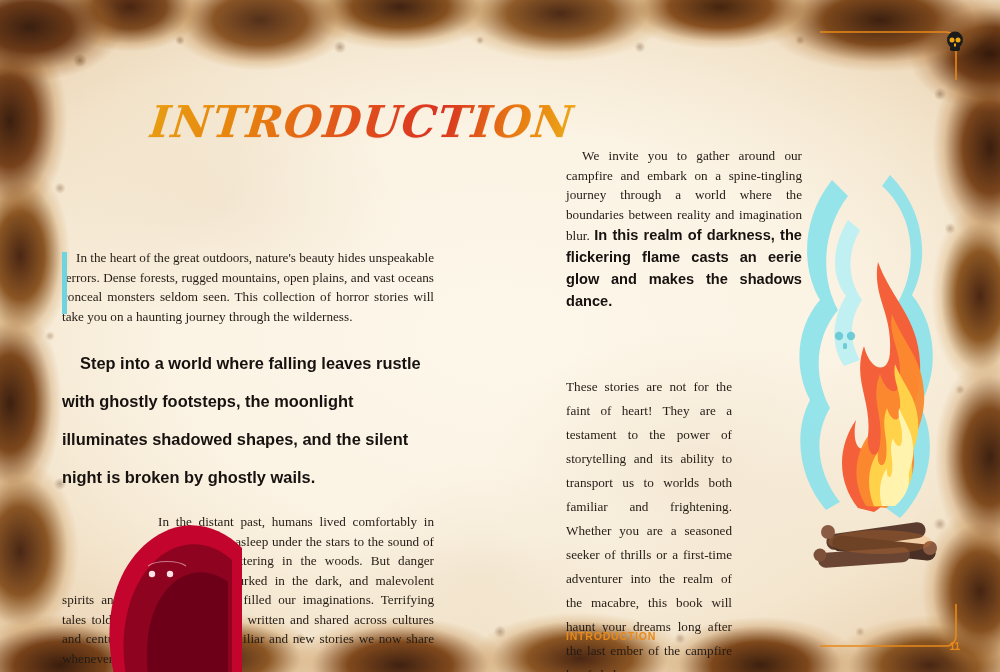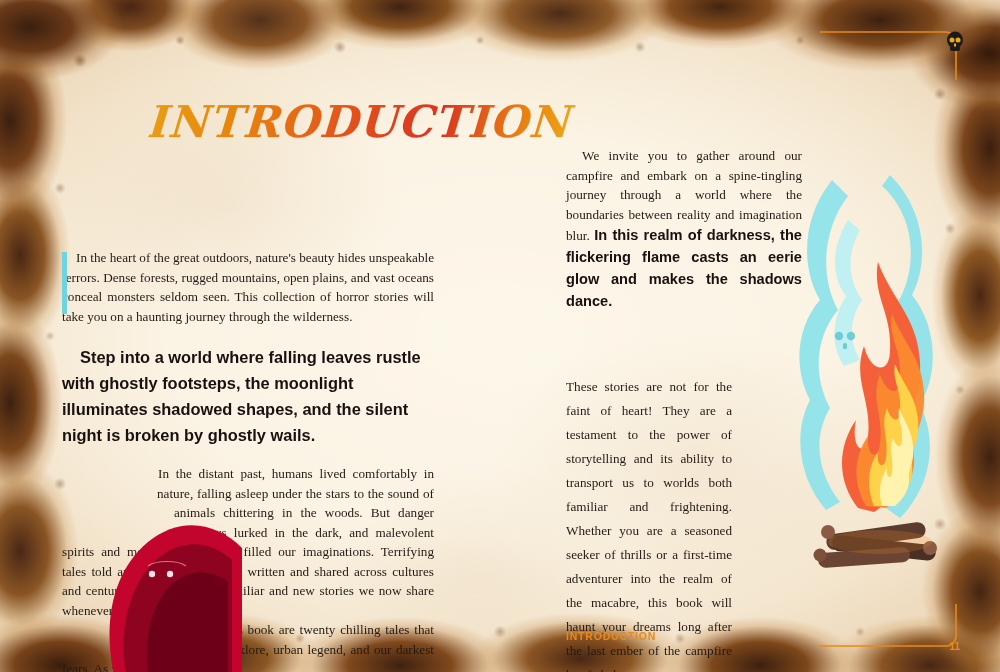--- a/index.html
+++ b/index.html
@@ -134,21 +134,21 @@
     font-size: 13.2px;
     line-height: 19.5px;
     color: #231b14;
     text-indent: 14px;
   }
   .p-bold-large {
     margin: 18px 0 0 0;
     font-family: "Liberation Sans", sans-serif;
     font-weight: 700;
     font-size: 16.4px;
-    line-height: 26px;
+    line-height: 38px;
     color: #171210;
     text-indent: 18px;
     text-align: left;
   }
   .p-body {
     margin: 16px 0 0 0;
     font-size: 13.2px;
     line-height: 19.5px;
     color: #231b14;
     text-indent: 18px;

